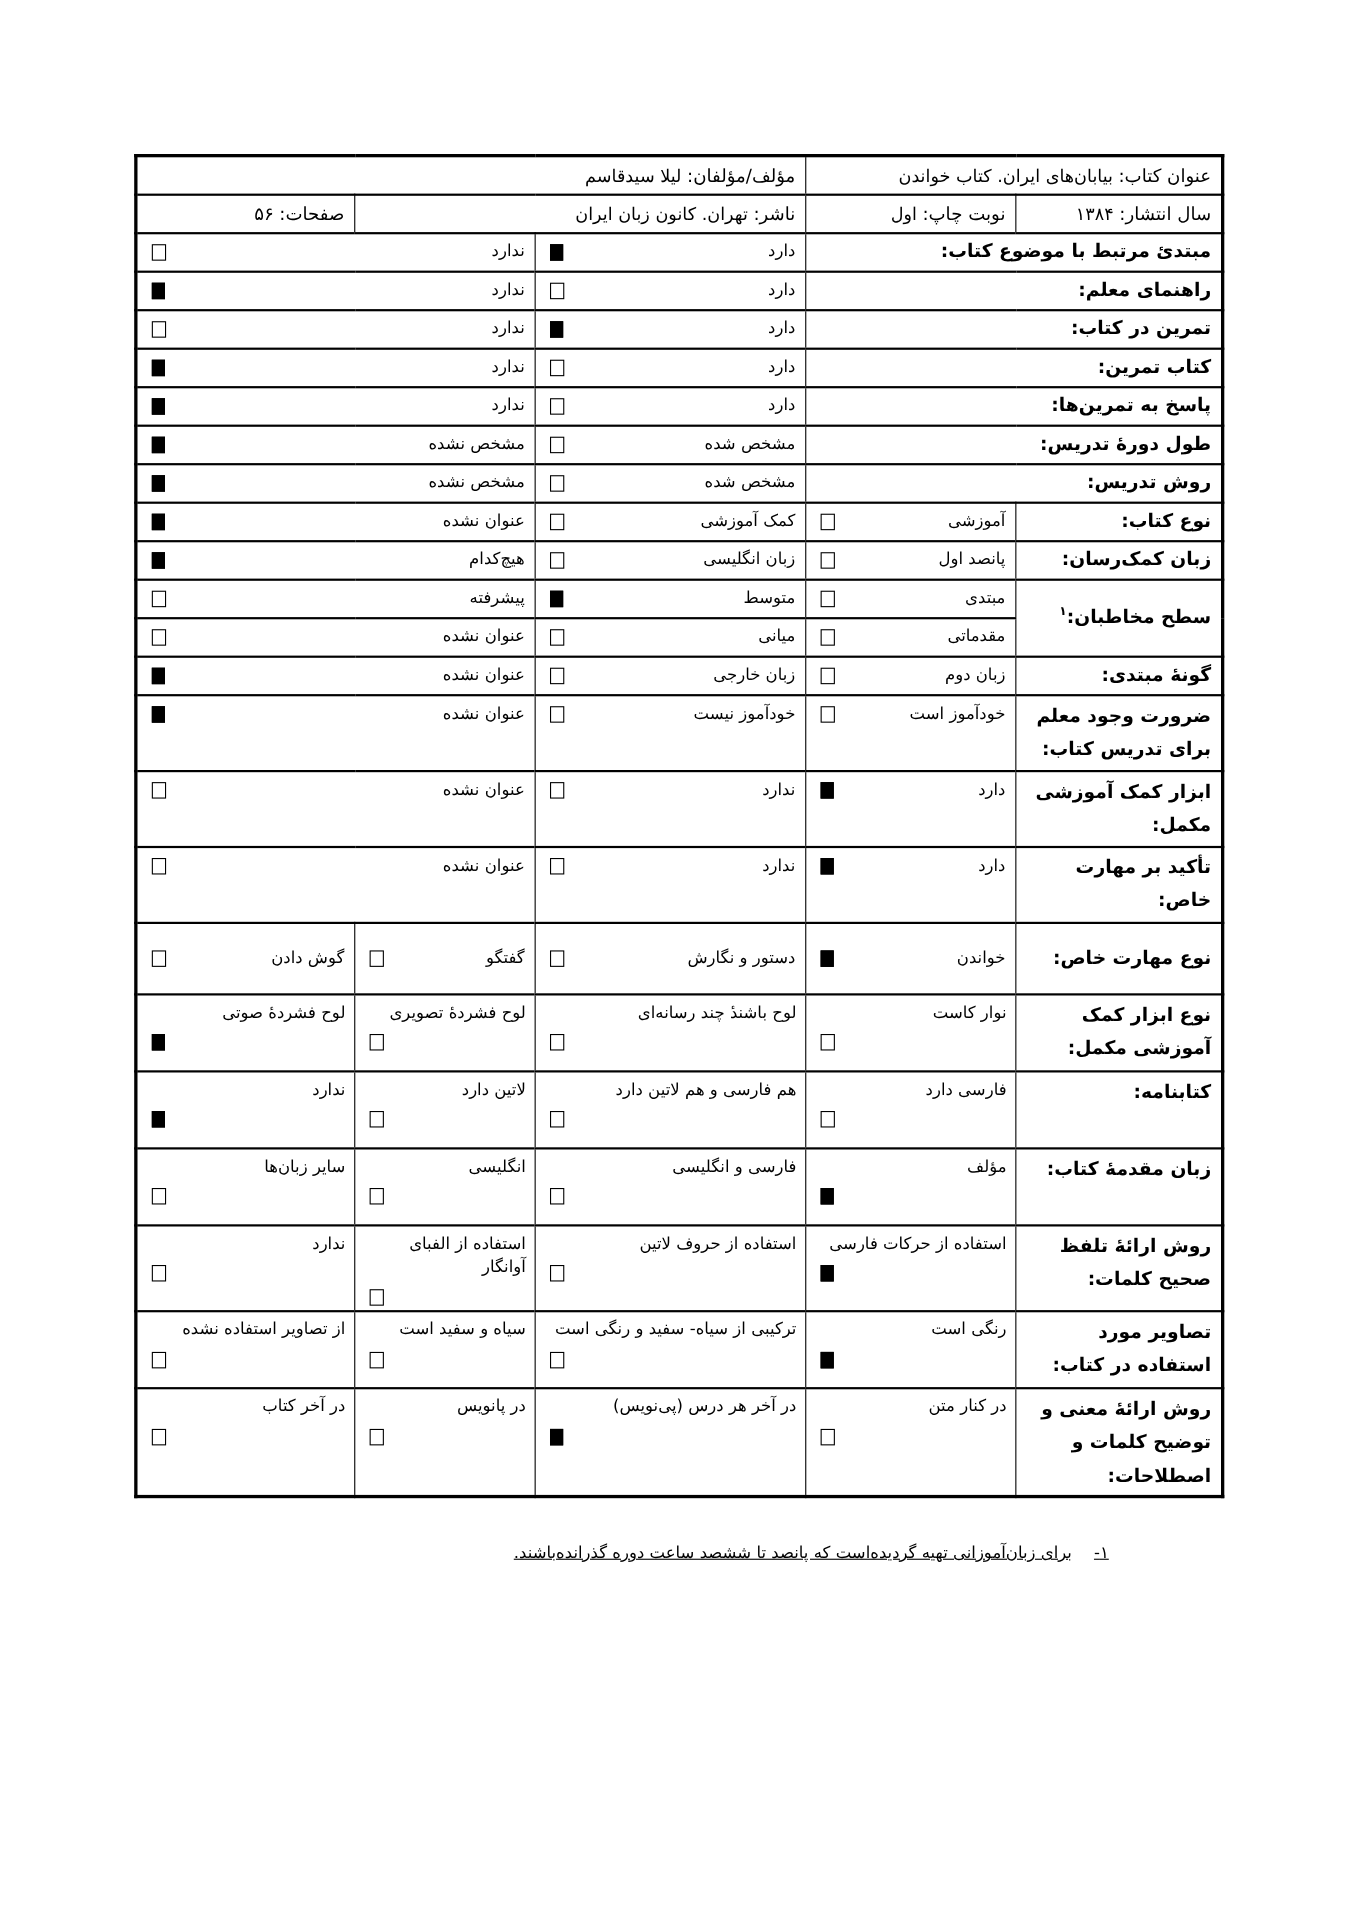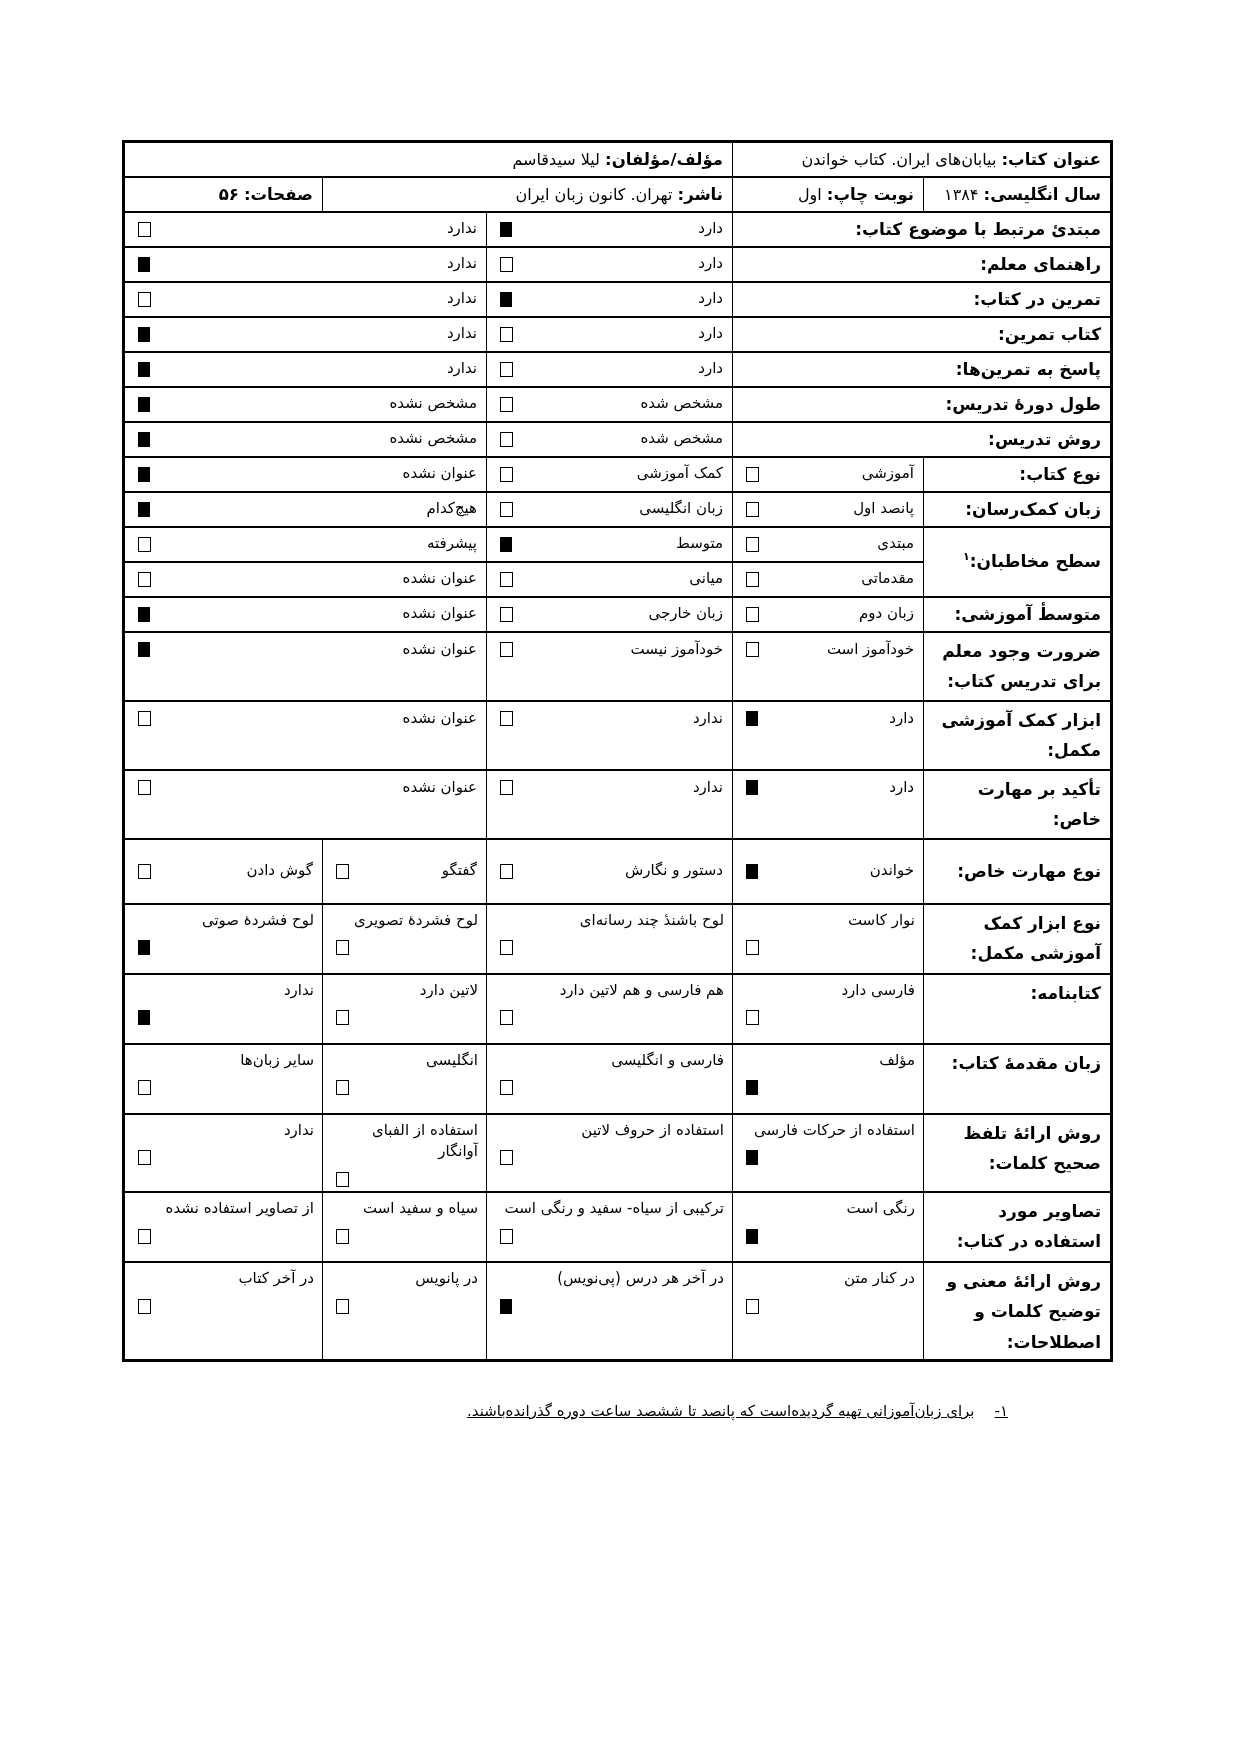--- a/index.html
+++ b/index.html
@@ -31,21 +31,21 @@
   tr.v-tall-stacked td.cell,
   tr.v-xtall-stacked td.cell{vertical-align:top;}
 
   td.lbl{font-weight:bold;font-size:17px;line-height:1.78;padding:0 9px;}
   tr.v-tall-inline td.lbl,
   tr.v-tall-stacked td.lbl,
   tr.v-xtall-stacked td.lbl{padding-top:3px;}
   td.lbl sup{font-size:11px;font-weight:bold;}
 
   td.hdr{font-size:16px;padding:0 9px;white-space:nowrap;}
-  .b{font-weight:bold;font-size:16.5px;}
+  .b{font-weight:normal;font-size:16.5px;}
 
   .opt-inline{
     display:flex;justify-content:space-between;align-items:center;
     padding:0 9px 0 13px;min-height:31px;
   }
   tr.v-tall-inline .opt-inline{min-height:0;margin-top:6px;}
   .otxt{font-size:15px;line-height:1.45;}
   .opt-stacked{padding:5px 8px 0 13px;}
   .opt-stacked .otxt{display:block;text-align:right;}
   .opt-stacked .cbline{text-align:left;margin-top:9px;}
@@ -81,21 +81,21 @@
           <span class="b">عنوان کتاب:</span>
           <span>بیابان‌های ایران. کتاب خواندن</span>
         </td>
         <td class="cell hdr" colspan="3">
           <span class="b">مؤلف/مؤلفان:</span>
           <span>لیلا سیدقاسم</span>
         </td>
       </tr>
       <tr class="v-hdr">
         <td class="cell hdr">
-          <span class="b">سال انگلیسی:</span>
+          <span class="b">سال انتشار:</span>
           <span>۱۳۸۴</span>
         </td>
         <td class="cell hdr">
           <span class="b">نوبت چاپ:</span>
           <span>اول</span>
         </td>
         <td class="cell hdr" colspan="2">
           <span class="b">ناشر:</span>
           <span>تهران. کانون زبان ایران</span>
         </td>
@@ -286,21 +286,21 @@
             </div>
           </td>
           <td class="cell opt" colspan="2">
             <div class="opt-inline">
               <span class="otxt">عنوان نشده</span>
               <span class="cb"></span>
             </div>
           </td>
         </tr>
         <tr class="v-inline">
-          <td class="cell lbl"><span>متوسطٔ آموزشی:</span></td>
+          <td class="cell lbl"><span>گونهٔ مبتدی:</span></td>
           <td class="cell opt">
             <div class="opt-inline">
               <span class="otxt">زبان دوم</span>
               <span class="cb"></span>
             </div>
           </td>
           <td class="cell opt">
             <div class="opt-inline">
               <span class="otxt">زبان خارجی</span>
               <span class="cb"></span>

